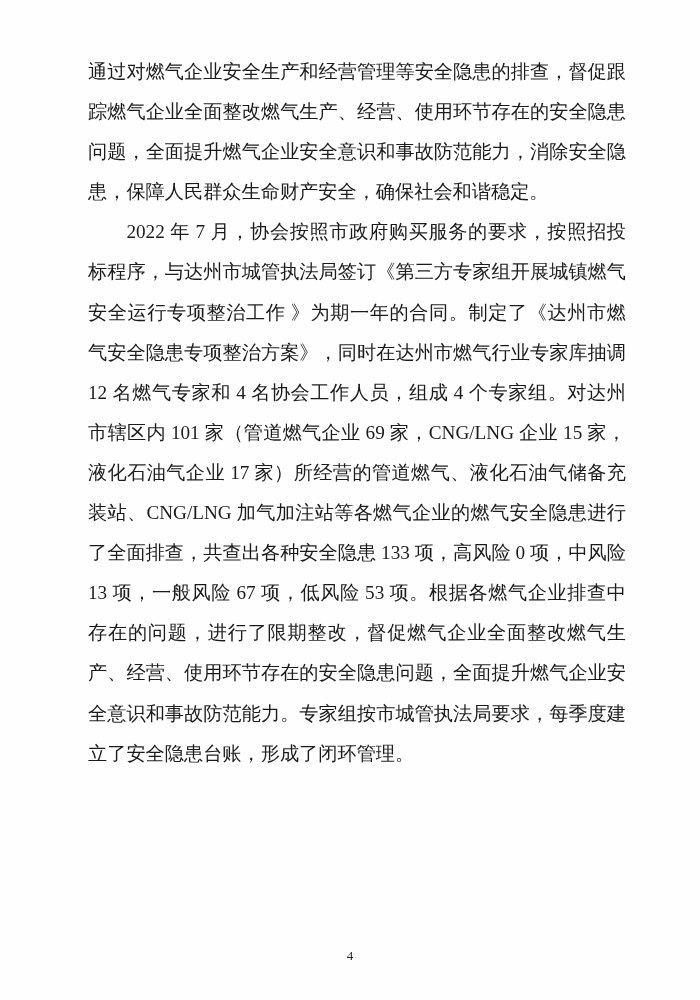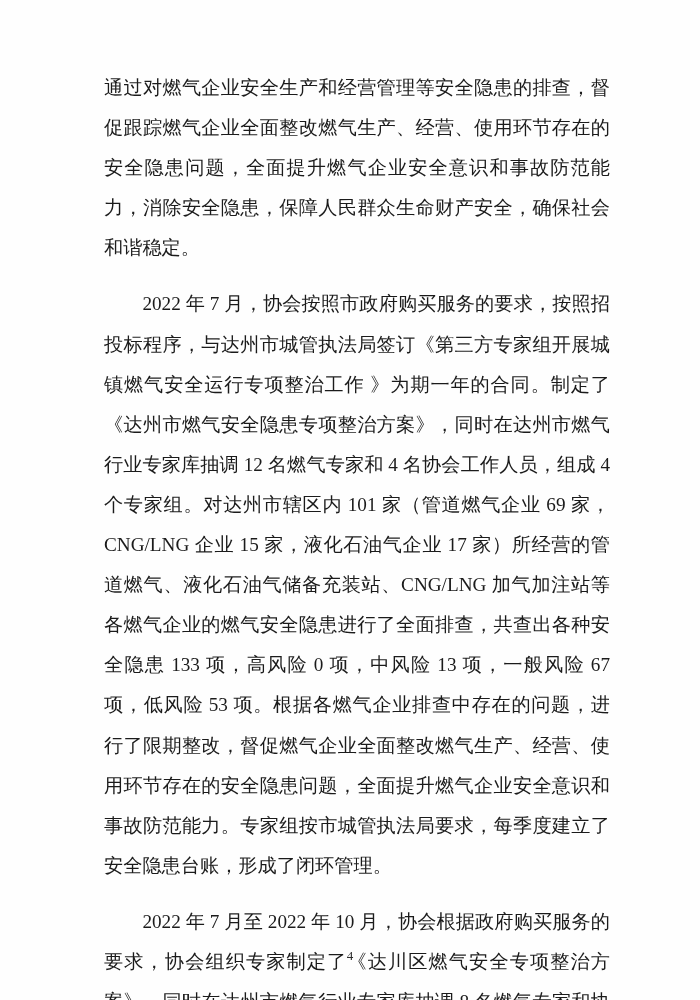--- a/index.html
+++ b/index.html
@@ -21,21 +21,21 @@
     top: 52px;
     left: 88px;
     width: 538px;
     font-size: 19.2px;
     line-height: 40.1px;
     text-align: justify;
     text-justify: inter-character;
     letter-spacing: 0px;
   }
   .para {
-    margin: 16px;
+    margin: 0;
     padding: 0;
     text-indent: 2em;
     word-break: normal;
     overflow-wrap: break-word;
   }
   .para.no-indent {
     text-indent: 0;
   }
   .footer {
     position: absolute;
@@ -50,18 +50,17 @@
     font-family: "Liberation Serif", "DejaVu Serif", serif;
   }
 </style>
 </head>
 <body>
 
 <div class="page">
   <div class="content">
     <p class="para no-indent">通过对燃气企业安全生产和经营管理等安全隐患的排查，督促跟踪燃气企业全面整改燃气生产、经营、使用环节存在的安全隐患问题，全面提升燃气企业安全意识和事故防范能力，消除安全隐患，保障人民群众生命财产安全，确保社会和谐稳定。</p>
     <p class="para">2022 年 7 月，协会按照市政府购买服务的要求，按照招投标程序，与达州市城管执法局签订《第三方专家组开展城镇燃气安全运行专项整治工作 》为期一年的合同。制定了《达州市燃气安全隐患专项整治方案》，同时在达州市燃气行业专家库抽调 12 名燃气专家和 4 名协会工作人员，组成 4 个专家组。对达州市辖区内 101 家（管道燃气企业 69 家，CNG/LNG 企业 15 家，液化石油气企业 17 家）所经营的管道燃气、液化石油气储备充装站、CNG/LNG 加气加注站等各燃气企业的燃气安全隐患进行了全面排查，共查出各种安全隐患 133 项，高风险 0 项，中风险 13 项，一般风险 67 项，低风险 53 项。根据各燃气企业排查中存在的问题，进行了限期整改，督促燃气企业全面整改燃气生产、经营、使用环节存在的安全隐患问题，全面提升燃气企业安全意识和事故防范能力。专家组按市城管执法局要求，每季度建立了安全隐患台账，形成了闭环管理。</p>
-    <p class="para">2022 年 7 月至 2022 年 10 月，协会根据政府购买服务的要求，协会组织专家制定了《达川区燃气安全专项整治方案》，同时在达州市燃气行业专家库抽调 8 名燃气专家和协会工作人员，组成 4 个专家组，对达川辖区内 22 家燃气企业所经营的管道燃</p>
   </div>
   <div class="footer">
     <span class="page-number">4</span>
   </div>
 </div>
 
 </body></html>

